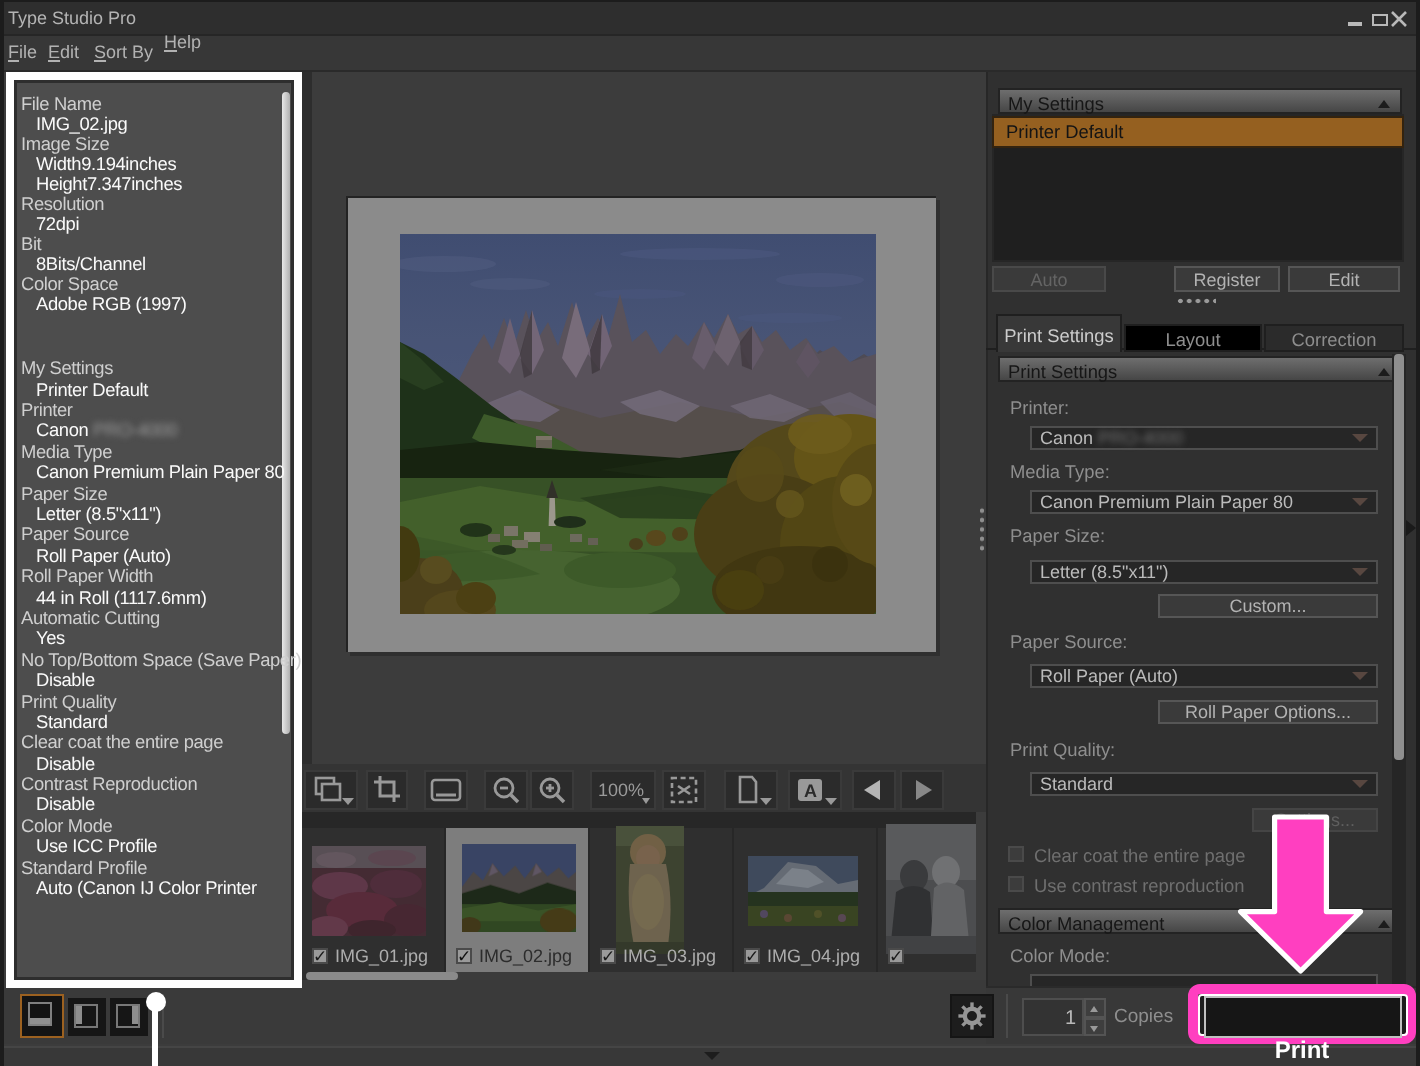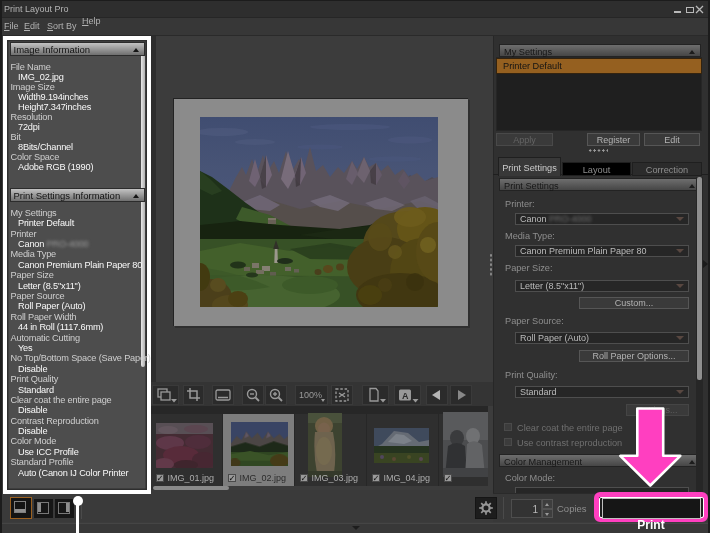--- a/index.html
+++ b/index.html
@@ -36,21 +36,21 @@
 .lp10 { height:10px; line-height:10px; }
 .lp-val { color:#fafafa; padding-left:9.5px; }
 </style>
 </head>
 <body>
 
 <div class="abs" style="left:0; top:0; width:2px; height:533px; background:#1c1c1c; z-index:40;"></div>
 <div class="abs" style="left:708px; top:0; width:2px; height:533px; background:#1c1c1c; z-index:40;"></div>
 
 <div class="abs" id="titlebar"></div>
-<div class="abs" id="title-text">Print Layout Pro</div>
+<div class="abs" id="title-text">Type Studio Pro</div>
 <div class="abs" style="left:674px; top:11px; width:7px; height:1.5px; background:#b9b9b9;"></div>
 <div class="abs" style="left:686px; top:6.5px; width:8px; height:6.5px; border:1.3px solid #b9b9b9;"></div>
 <svg class="abs" style="left:695px; top:5px;" width="9" height="9" viewBox="0 0 9 9">
     <path d="M1 1 L8 8 M8 1 L1 8" stroke="#b9b9b9" stroke-width="1.3"></path>
   </svg>
 <div class="abs" id="menubar"></div>
 <div class="menuitem" style="left:4px; top:21px;"><u>F</u>ile</div>
 <div class="menuitem" style="left:24px; top:21px;"><u>E</u>dit</div>
 <div class="menuitem" style="left:47px; top:21px;"><u>S</u>ort By</div>
 <div class="menuitem" style="left:82px; top:16px;"><u>H</u>elp</div>
@@ -149,21 +149,21 @@
   <ellipse cx="18" cy="168" rx="8" ry="7" fill="#5e511f"></ellipse>
   <ellipse cx="38" cy="182" rx="10" ry="8" fill="#514412"></ellipse>
   <rect width="238" height="190" fill="#141a28" opacity="0.08"></rect>
 </svg>
 
 <div class="abs" id="rightpanel"></div>
 
 <div class="rp-header" style="top:44px;">My Settings<div class="hdr-tri"></div></div>
 <div class="abs" style="left:496px; top:57px; width:206px; height:74px; background:#1f1f1f; border:1px solid #262626;"></div>
 <div class="abs" style="left:496px; top:57.5px; width:206px; height:16px; background:#956020; border:1px solid #33230f; font-size:9.2px; color:#141414; padding:2px 0 0 6px;">Printer Default</div>
-<div class="rbtn" style="left:496px; top:133px; width:57px; height:13px; color:#646464; border-color:#494949; line-height:12px;">Apply</div>
+<div class="rbtn" style="left:496px; top:133px; width:57px; height:13px; color:#646464; border-color:#494949; line-height:12px;">Auto</div>
 <div class="rbtn" style="left:587px; top:133px; width:53px; height:13px; line-height:12px;">Register</div>
 <div class="rbtn" style="left:644px; top:133px; width:56px; height:13px; line-height:12px;">Edit</div>
 <div class="abs" style="left:588px; top:149px; width:20px; height:3px; background-image:radial-gradient(circle, #9a9a9a 1px, transparent 1.3px); background-size:4.4px 3px;"></div>
 
 <div class="abs" style="left:493px; top:161px; width:217px; height:14px; border-bottom:1px solid #1f1f1f;"></div>
 <div class="abs" style="left:498px; top:156.5px; width:63px; height:19px; background:#383838; border:1px solid #1f1f1f; border-bottom:none; font-size:9.2px; color:#cccccc; text-align:center; padding-top:5px;">Print Settings</div>
 <div class="abs" style="left:562px; top:161.5px; width:69px; height:14px; background:#000000; border:1px solid #1f1f1f; font-size:9.2px; color:#8e8e8e; text-align:center; padding-top:2.5px;">Layout</div>
 <div class="abs" style="left:632px; top:161.5px; width:70px; height:14px; background:#2b2b2b; border:1px solid #1f1f1f; font-size:9.2px; color:#8e8e8e; text-align:center; padding-top:2.5px;">Correction</div>
 
 <div class="rp-header" style="top:178px;">Print Settings<div class="hdr-tri"></div></div>
@@ -399,35 +399,33 @@
   <div style="position:absolute; left:10.6px; top:3.7px; width:3.2px; height:9.6px; background:#8e8e8e;"></div>
 </div>
 <div class="abs" style="left:81px; top:497px; width:1px; height:22px; background:#4a4a4a;"></div>
 
 <div class="abs" style="left:0; top:523px; width:710px; height:10px; background:#383838; border-top:1px solid #454545;"></div>
 <div class="abs" style="left:352px; top:526px; width:0; height:0; border-left:4px solid transparent; border-right:4px solid transparent; border-top:4px solid #1d1d1d;"></div>
 
 <div class="abs" id="callout">
 
   <div style="position:absolute; right:2px; top:6px; width:4px; height:321px; background:linear-gradient(90deg,#e8e8e8,#b0b0b0); border-radius:2px;"></div>
-  <div class="lp-header" style="margin-top:0.6px;">Image Information<div class="hdr-tri" style="top:4.5px; border-bottom-color:#161616;"></div></div>
   <div style="height:5.5px;"></div>
   <div class="lp-line lp10">File Name</div>
   <div class="lp-line lp-val lp10">IMG_02.jpg</div>
   <div class="lp-line lp10">Image Size</div>
   <div class="lp-line lp-val lp10">Width9.194inches</div>
   <div class="lp-line lp-val lp10">Height7.347inches</div>
   <div class="lp-line lp10">Resolution</div>
   <div class="lp-line lp-val lp10">72dpi</div>
   <div class="lp-line lp10">Bit</div>
   <div class="lp-line lp-val lp10">8Bits/Channel</div>
   <div class="lp-line lp10">Color Space</div>
-  <div class="lp-line lp-val lp10">Adobe RGB (1990)</div>
+  <div class="lp-line lp-val lp10">Adobe RGB (1997)</div>
   <div style="height:16.2px;"></div>
-  <div class="lp-header">Print Settings Information<div class="hdr-tri" style="top:4.5px; border-bottom-color:#161616;"></div></div>
   <div style="height:5.8px;"></div>
   <div class="lp-line">My Settings</div>
   <div class="lp-line lp-val">Printer Default</div>
   <div class="lp-line">Printer</div>
   <div class="lp-line lp-val">Canon <span style="filter:blur(1.6px); color:#9a9a9a;">PRO-4000</span></div>
   <div class="lp-line">Media Type</div>
   <div class="lp-line lp-val">Canon Premium Plain Paper 80</div>
   <div class="lp-line">Paper Size</div>
   <div class="lp-line lp-val">Letter (8.5"x11")</div>
   <div class="lp-line">Paper Source</div>

